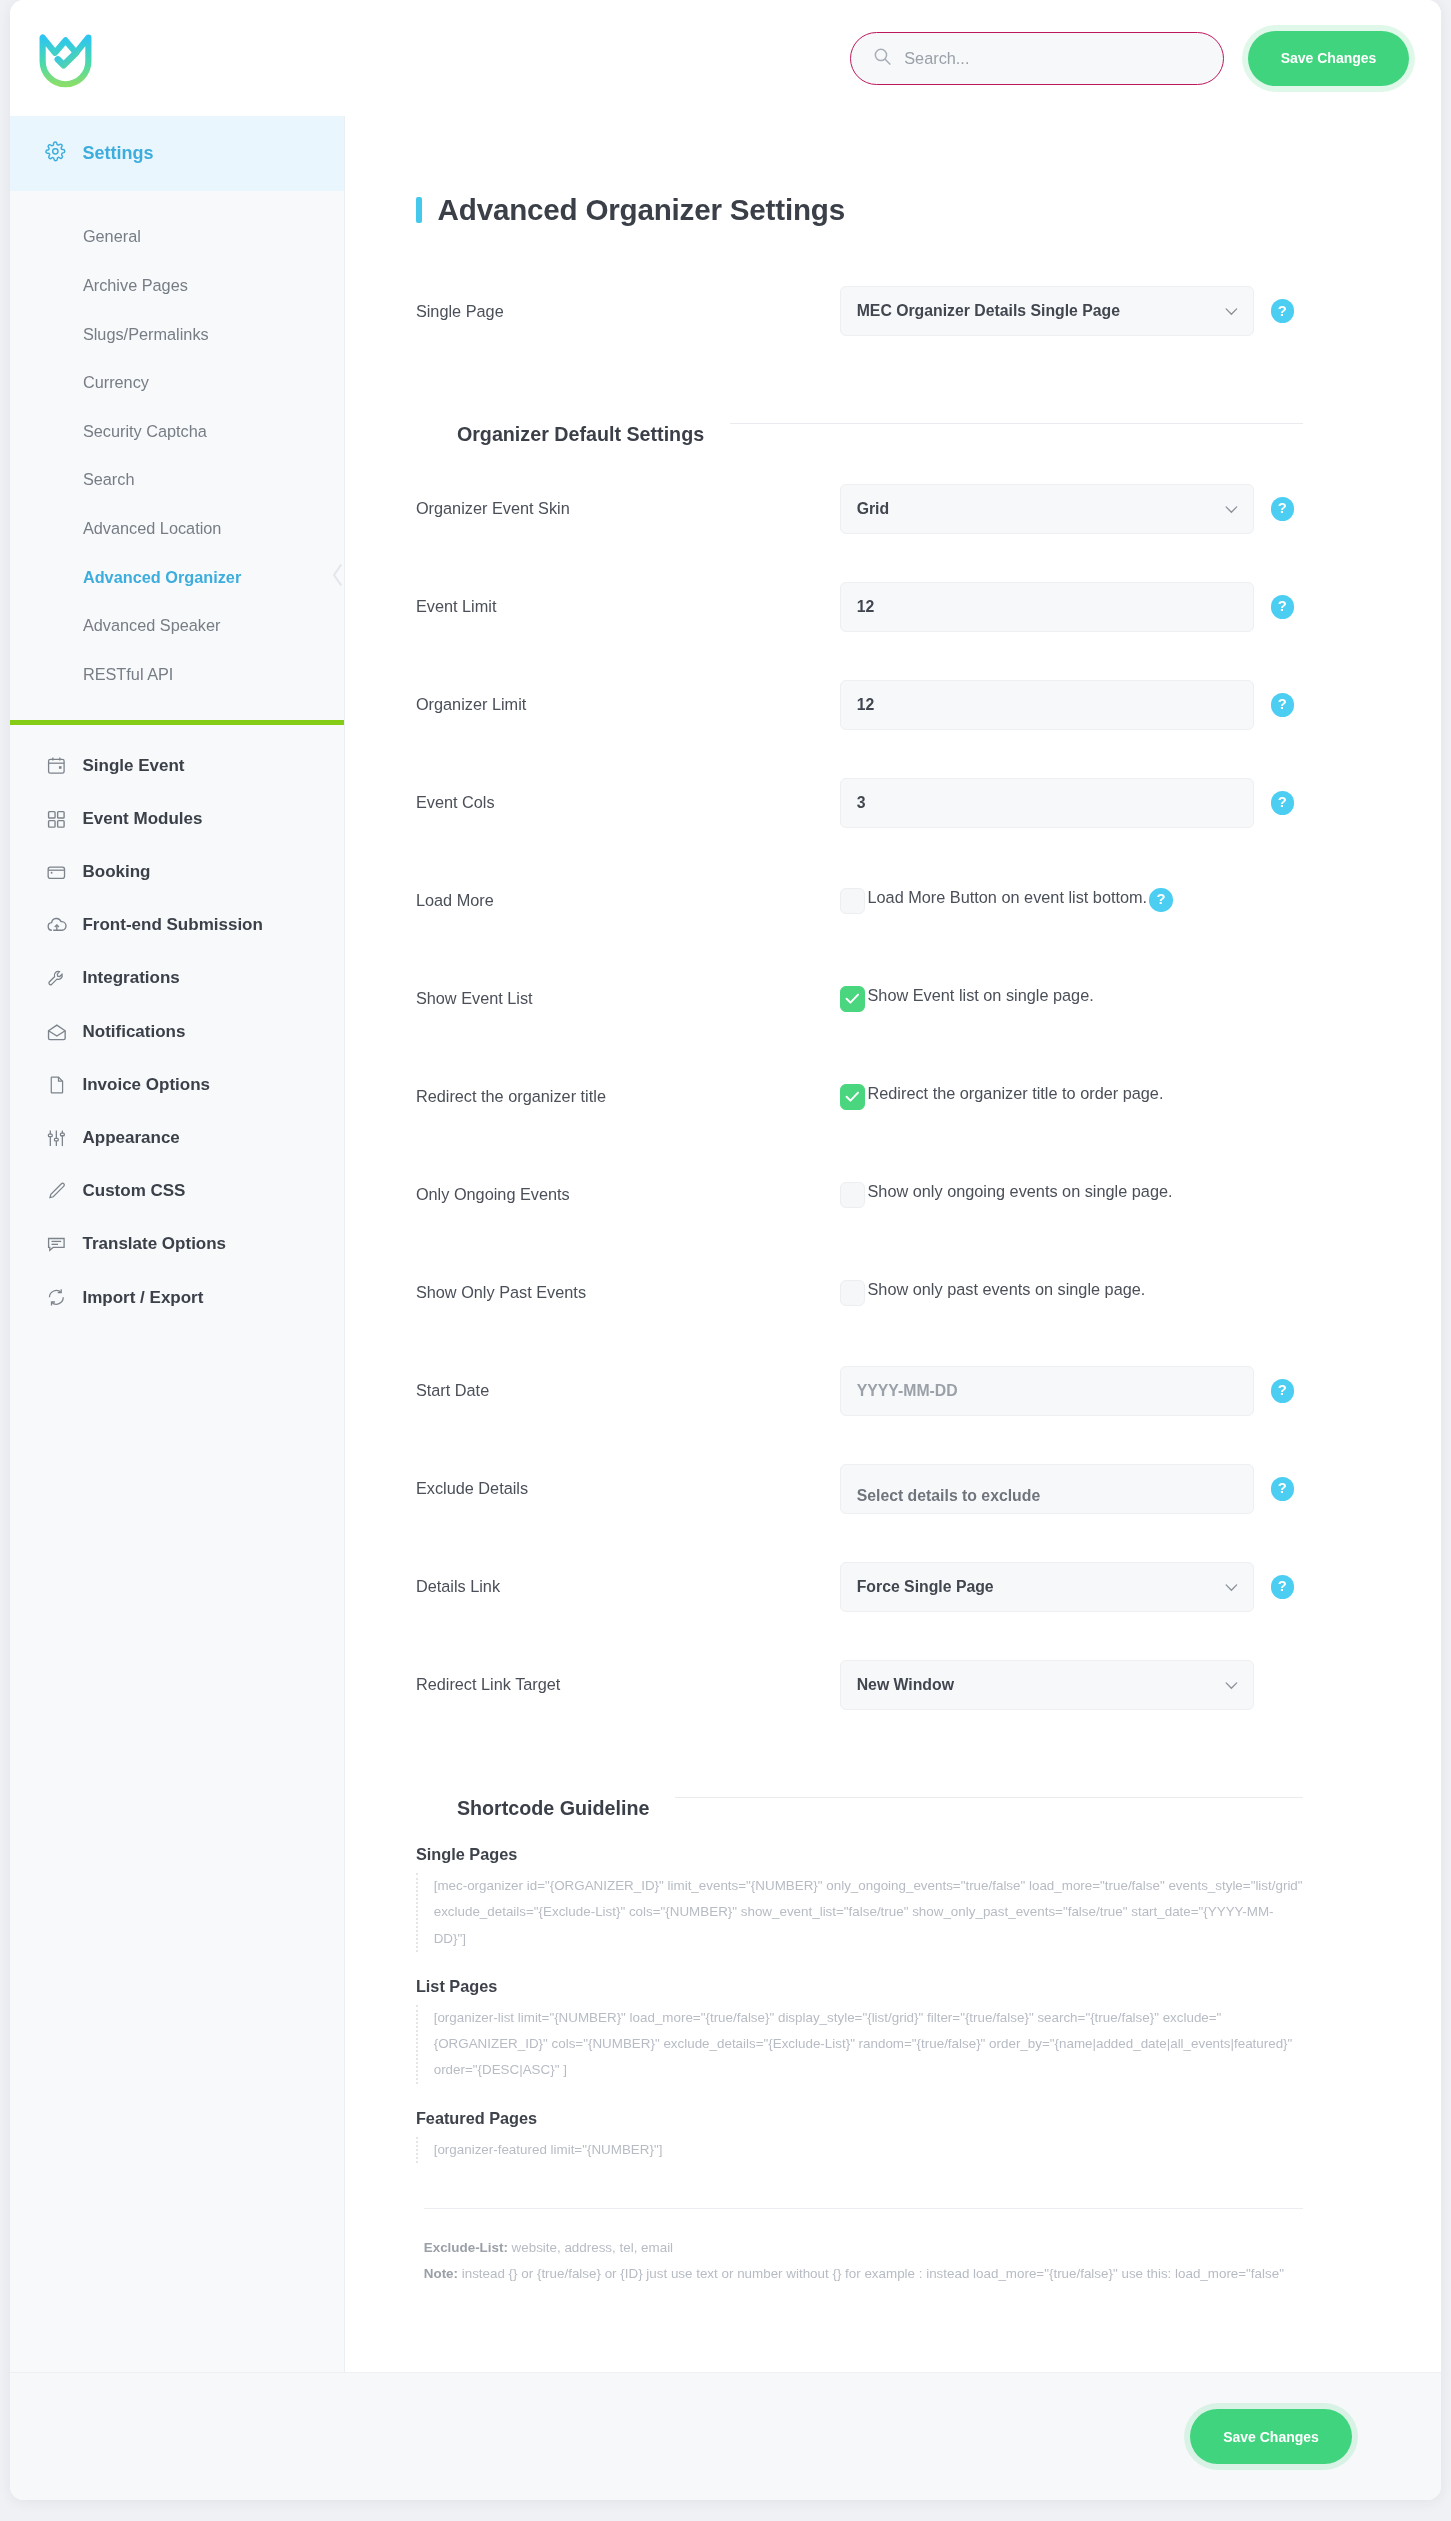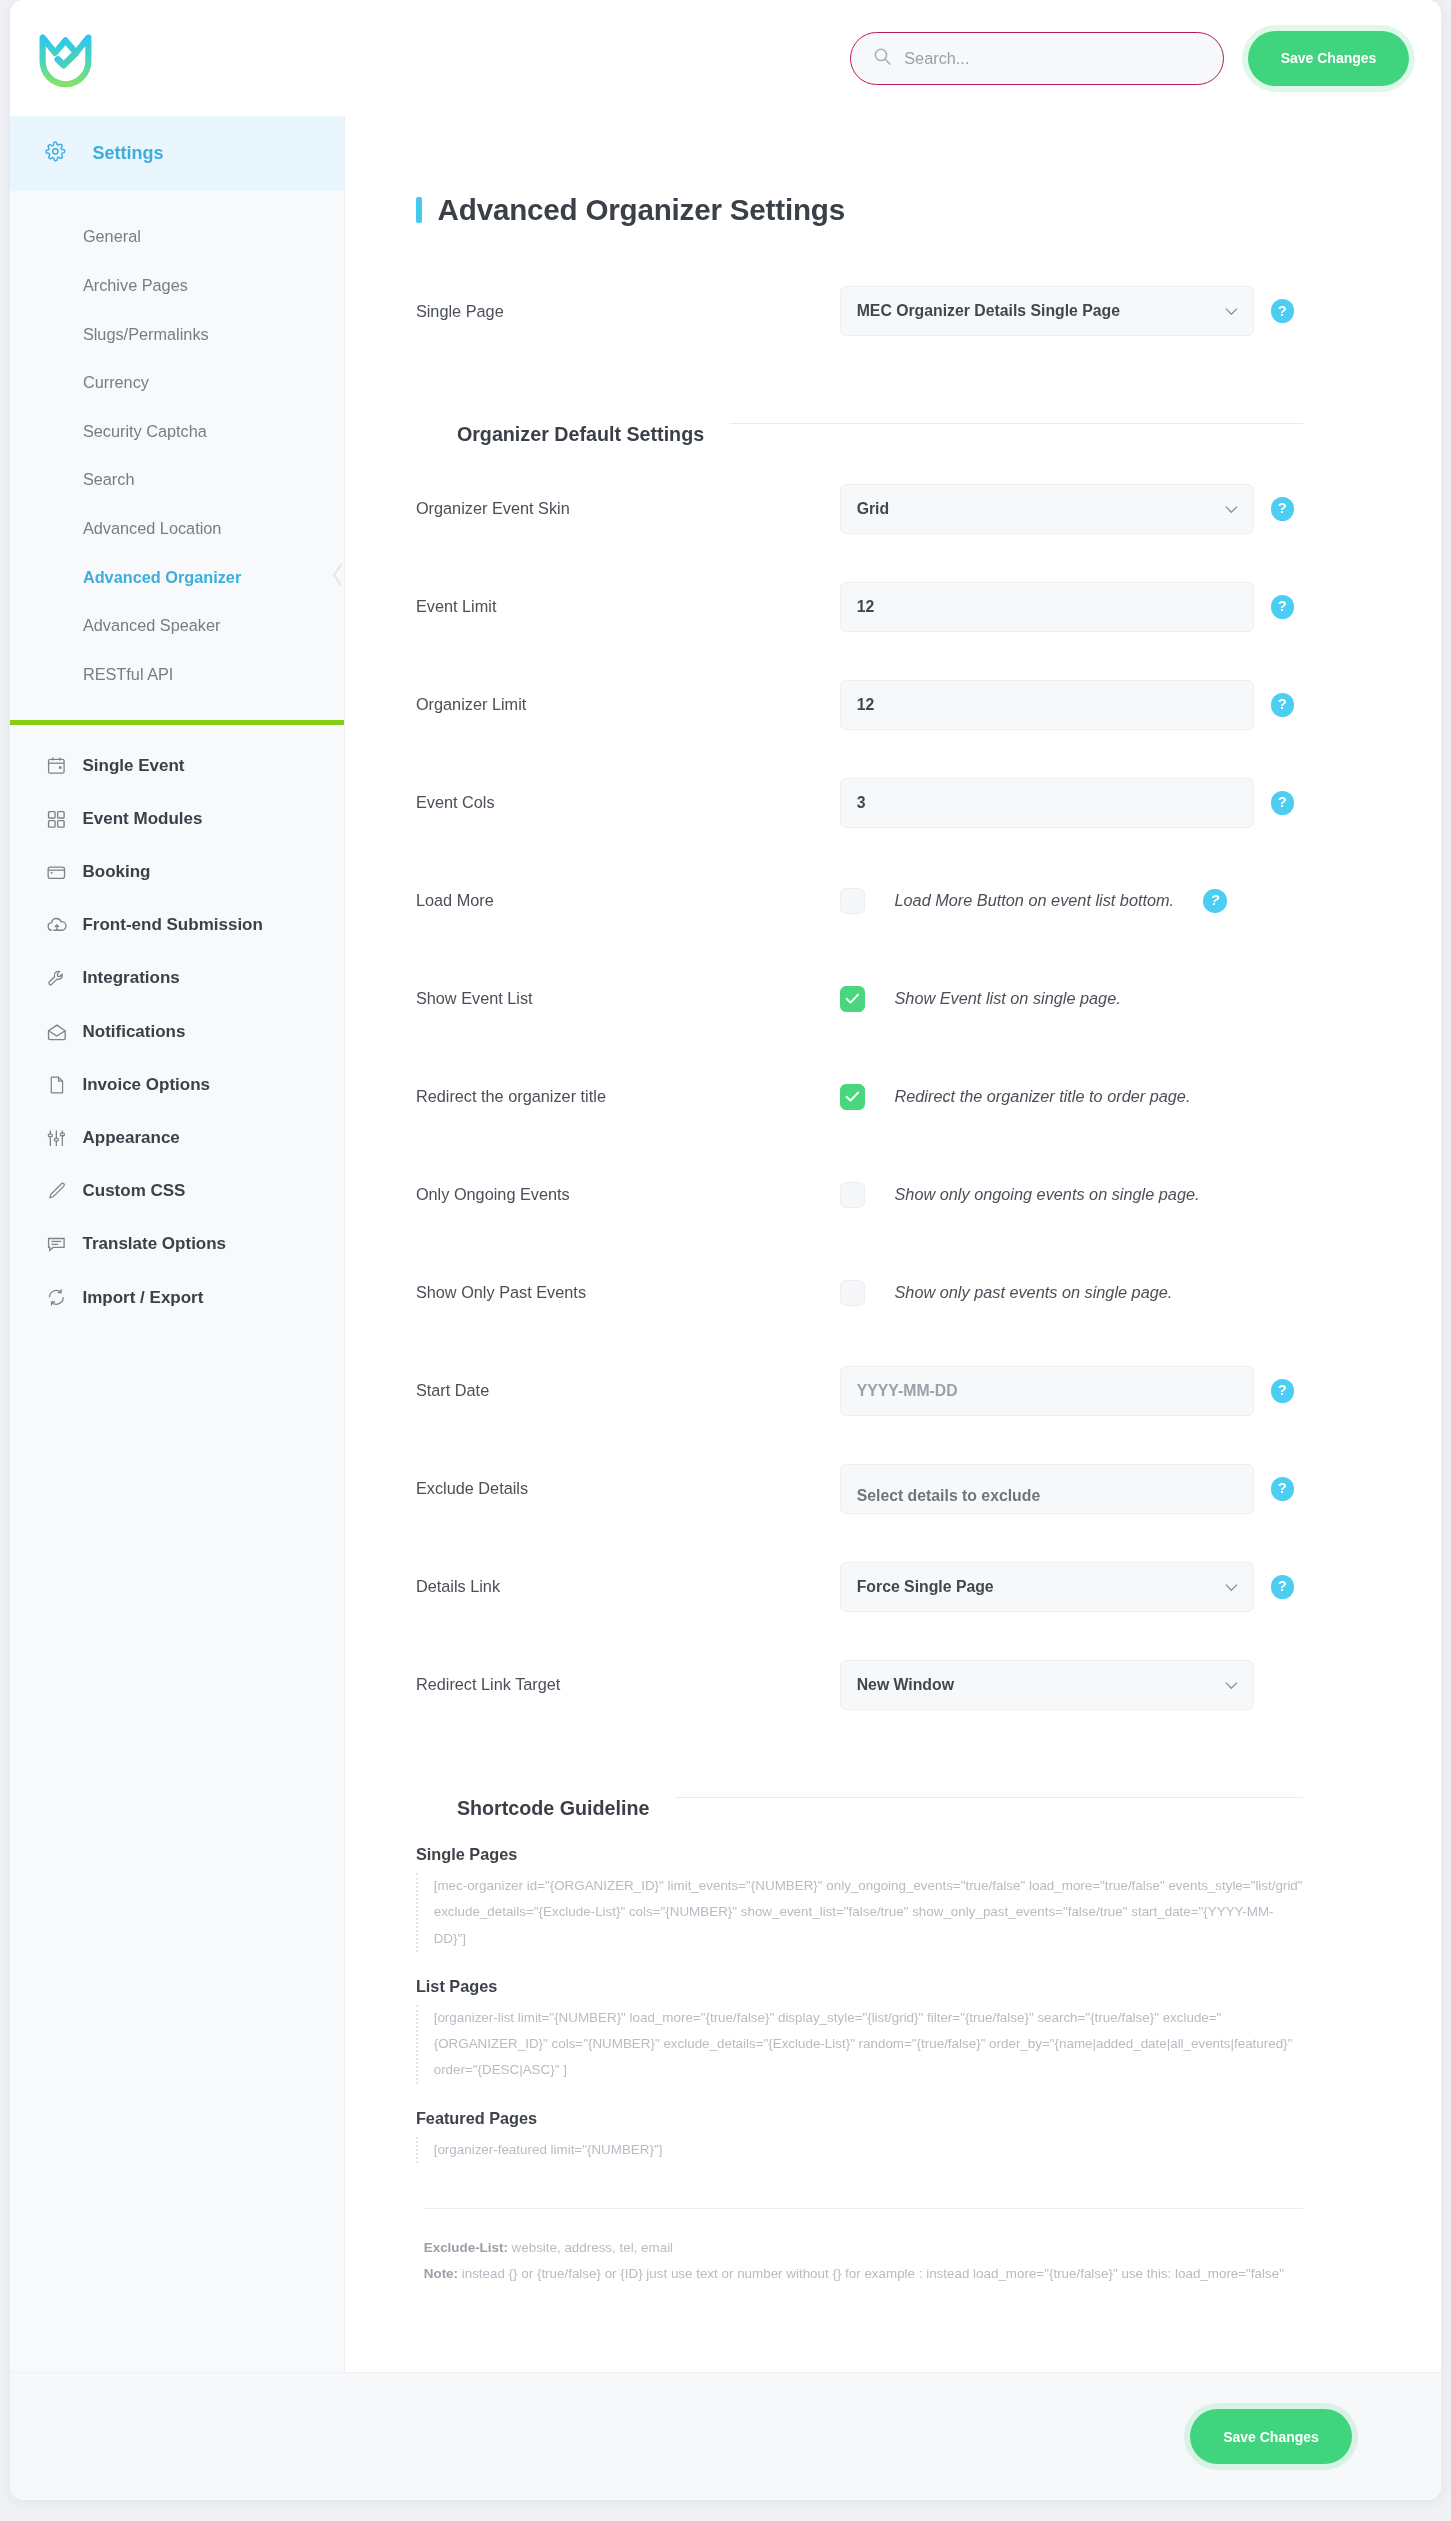--- a/index.html
+++ b/index.html
@@ -81,21 +81,21 @@
     background: #f7f9fb;
     border-right: 1px solid #eceff2;
     padding-bottom: 39px;
   }
   .nav-settings {
     height: 75px;
     background: #eaf6fd;
     display: flex;
     align-items: center;
     padding-left: 35px;
-    gap: 27px;
+    gap: 17px;
     cursor: pointer;
   }
   .nav-settings .label {
     color: #3caddd;
     font-size: 18px;
     font-weight: 600;
   }
   .subnav { padding: 21.7px 0 21.7px 0; border-bottom: 5px solid #84cc16; }
   .subnav-item {
     padding: 14.8px 0 14.8px 73px;
@@ -184,21 +184,21 @@
     width: 23.6px; height: 23.6px; border-radius: 50%;
     background: #4ccdf2;
     color: #fff;
     font-size: 14.8px; font-weight: 700;
     display: flex; align-items: center; justify-content: center;
     flex: 0 0 23.6px;
     cursor: pointer;
     line-height: 1;
   }
 
-  .cbrow { display: flex; align-items: center; gap: 29px; font-style: italic; }
+  .cbrow { display: flex; align-items: flex-start; gap: 2px; }
   .cb {
     width: 25.6px; height: 25.6px; border-radius: 5.9px;
     flex: 0 0 25.6px;
     background: #f6f7f9;
     border: 1px solid #eceef1;
     display: flex; align-items: center; justify-content: center;
     cursor: pointer;
   }
   .cb.on { background: #4ad57f; border-color: #4ad57f; }
   .cbtext { font-size: 16.3px; color: #4a4f58; }

